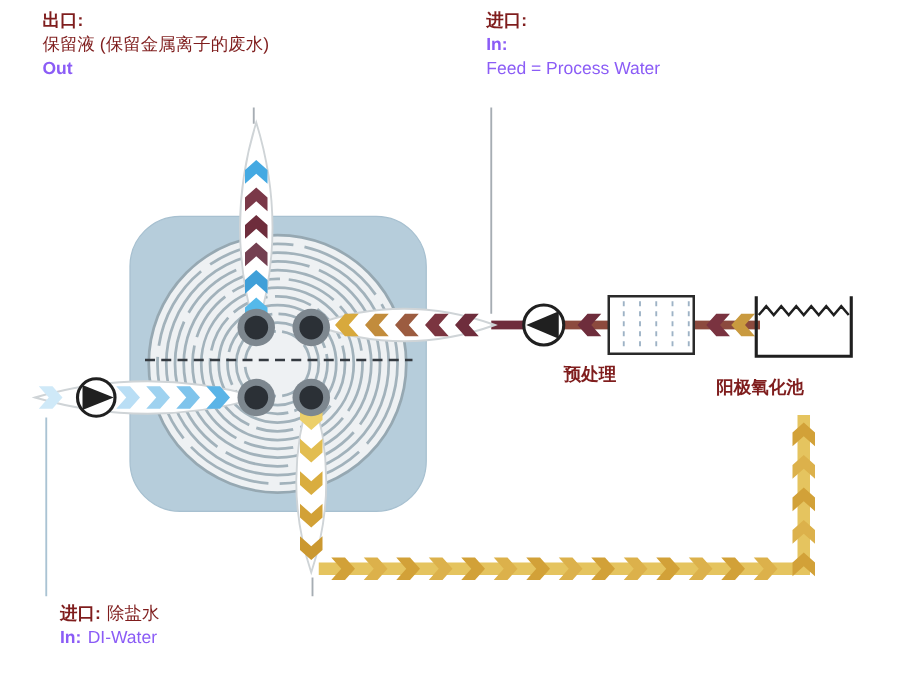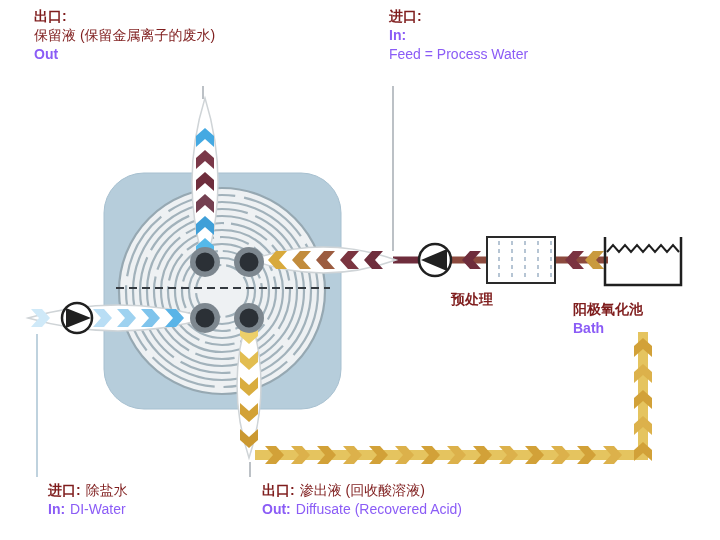--- a/index.html
+++ b/index.html
@@ -177,34 +177,25 @@
     <div class="en b">In:</div>
     <div class="en">Feed = Process Water</div>
   </div>
 
   <div class="label center" style="left:451px;top:290px;width:140px">
     <div class="zh b">预处理</div>
   </div>
 
   <div class="label center" style="left:573px;top:300px;width:140px">
     <div class="zh b">阳极氧化池</div>
-    <div class="en b">Bath</div>
   </div>
 
   <div class="label" style="left:48px;top:481px">
     <div class="zh">
       <span class="b pre">进口:</span><span>除盐水</span>
     </div>
     <div class="en">
       <span class="b pre">In:</span><span>DI-Water</span>
     </div>
   </div>
 
-  <div class="label" style="left:262px;top:481px">
-    <div class="zh">
-      <span class="b pre">出口:</span><span>渗出液 (回收酸溶液)</span>
-    </div>
-    <div class="en">
-      <span class="b pre">Out:</span><span>Diffusate (Recovered Acid)</span>
-    </div>
-  </div>
 
 </div>
 
 </body></html>

